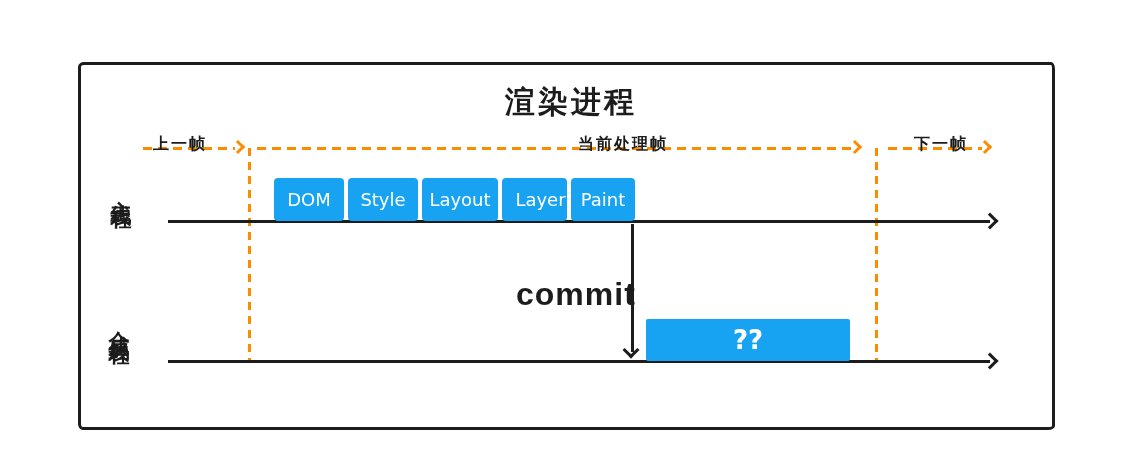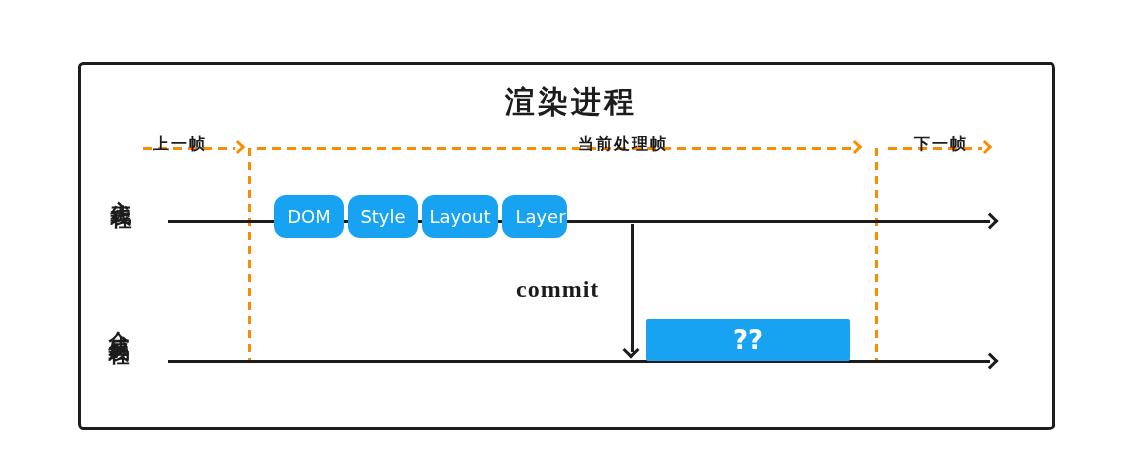--- a/index.html
+++ b/index.html
@@ -98,28 +98,27 @@
   .stage-box {
     position: absolute;
     top: 178px;
     height: 43px;
     background: var(--stage-blue);
     color: #ffffff;
     font-size: 18px;
     display: flex;
     align-items: center;
     justify-content: center;
-    border-radius: 12px;
-    margin-top: 17px;
+    border-radius: 4px;
   }
   .commit-label {
     position: absolute;
     left: 516px; top: 276px;
-    font-family: Liberation Serif, serif;
-    font-size: 24px;
+    font-family: Liberation Sans, sans-serif;
+    font-size: 32px;
     font-weight: bold;
     letter-spacing: 1px;
   }
   .commit-line {
     position: absolute;
     left: 631px; top: 224px;
     width: 2.6px; height: 128px;
     background: var(--ink-black);
   }
   .task-box {
@@ -162,20 +161,21 @@
   <div class="marker-label" style="left:891px; width:100px;">下一帧</div>
 
   <div class="vert-label" style="left:110px; top:183px;">主线程</div>
   <div class="thread-line" style="left:168px; top:220px; width:822px;"></div>
   <div class="chev-right" style="left:984px; top:214.5px;"></div>
 
   <div class="stage-box" style="left:274px; width:70px;">DOM</div>
   <div class="stage-box" style="left:348px; width:70px;">Style</div>
   <div class="stage-box" style="left:422px; width:76px;">Layout</div>
   <div class="stage-box" style="left:502px; width:65px;padding-left:12px;">Layer</div>
+  <div class="stage-box" style="left:571px; width:64px;">Paint</div>
 
   <div class="commit-label">commit</div>
   <div class="commit-line"></div>
   <div class="chev-down" style="left:625px; top:344px;"></div>
 
   <div class="vert-label" style="left:108px; top:314px;">合成线程</div>
   <div class="thread-line" style="left:168px; top:360px; width:822px;"></div>
   <div class="chev-right" style="left:984px; top:354.5px;"></div>
 
   <div class="task-box">??</div>

